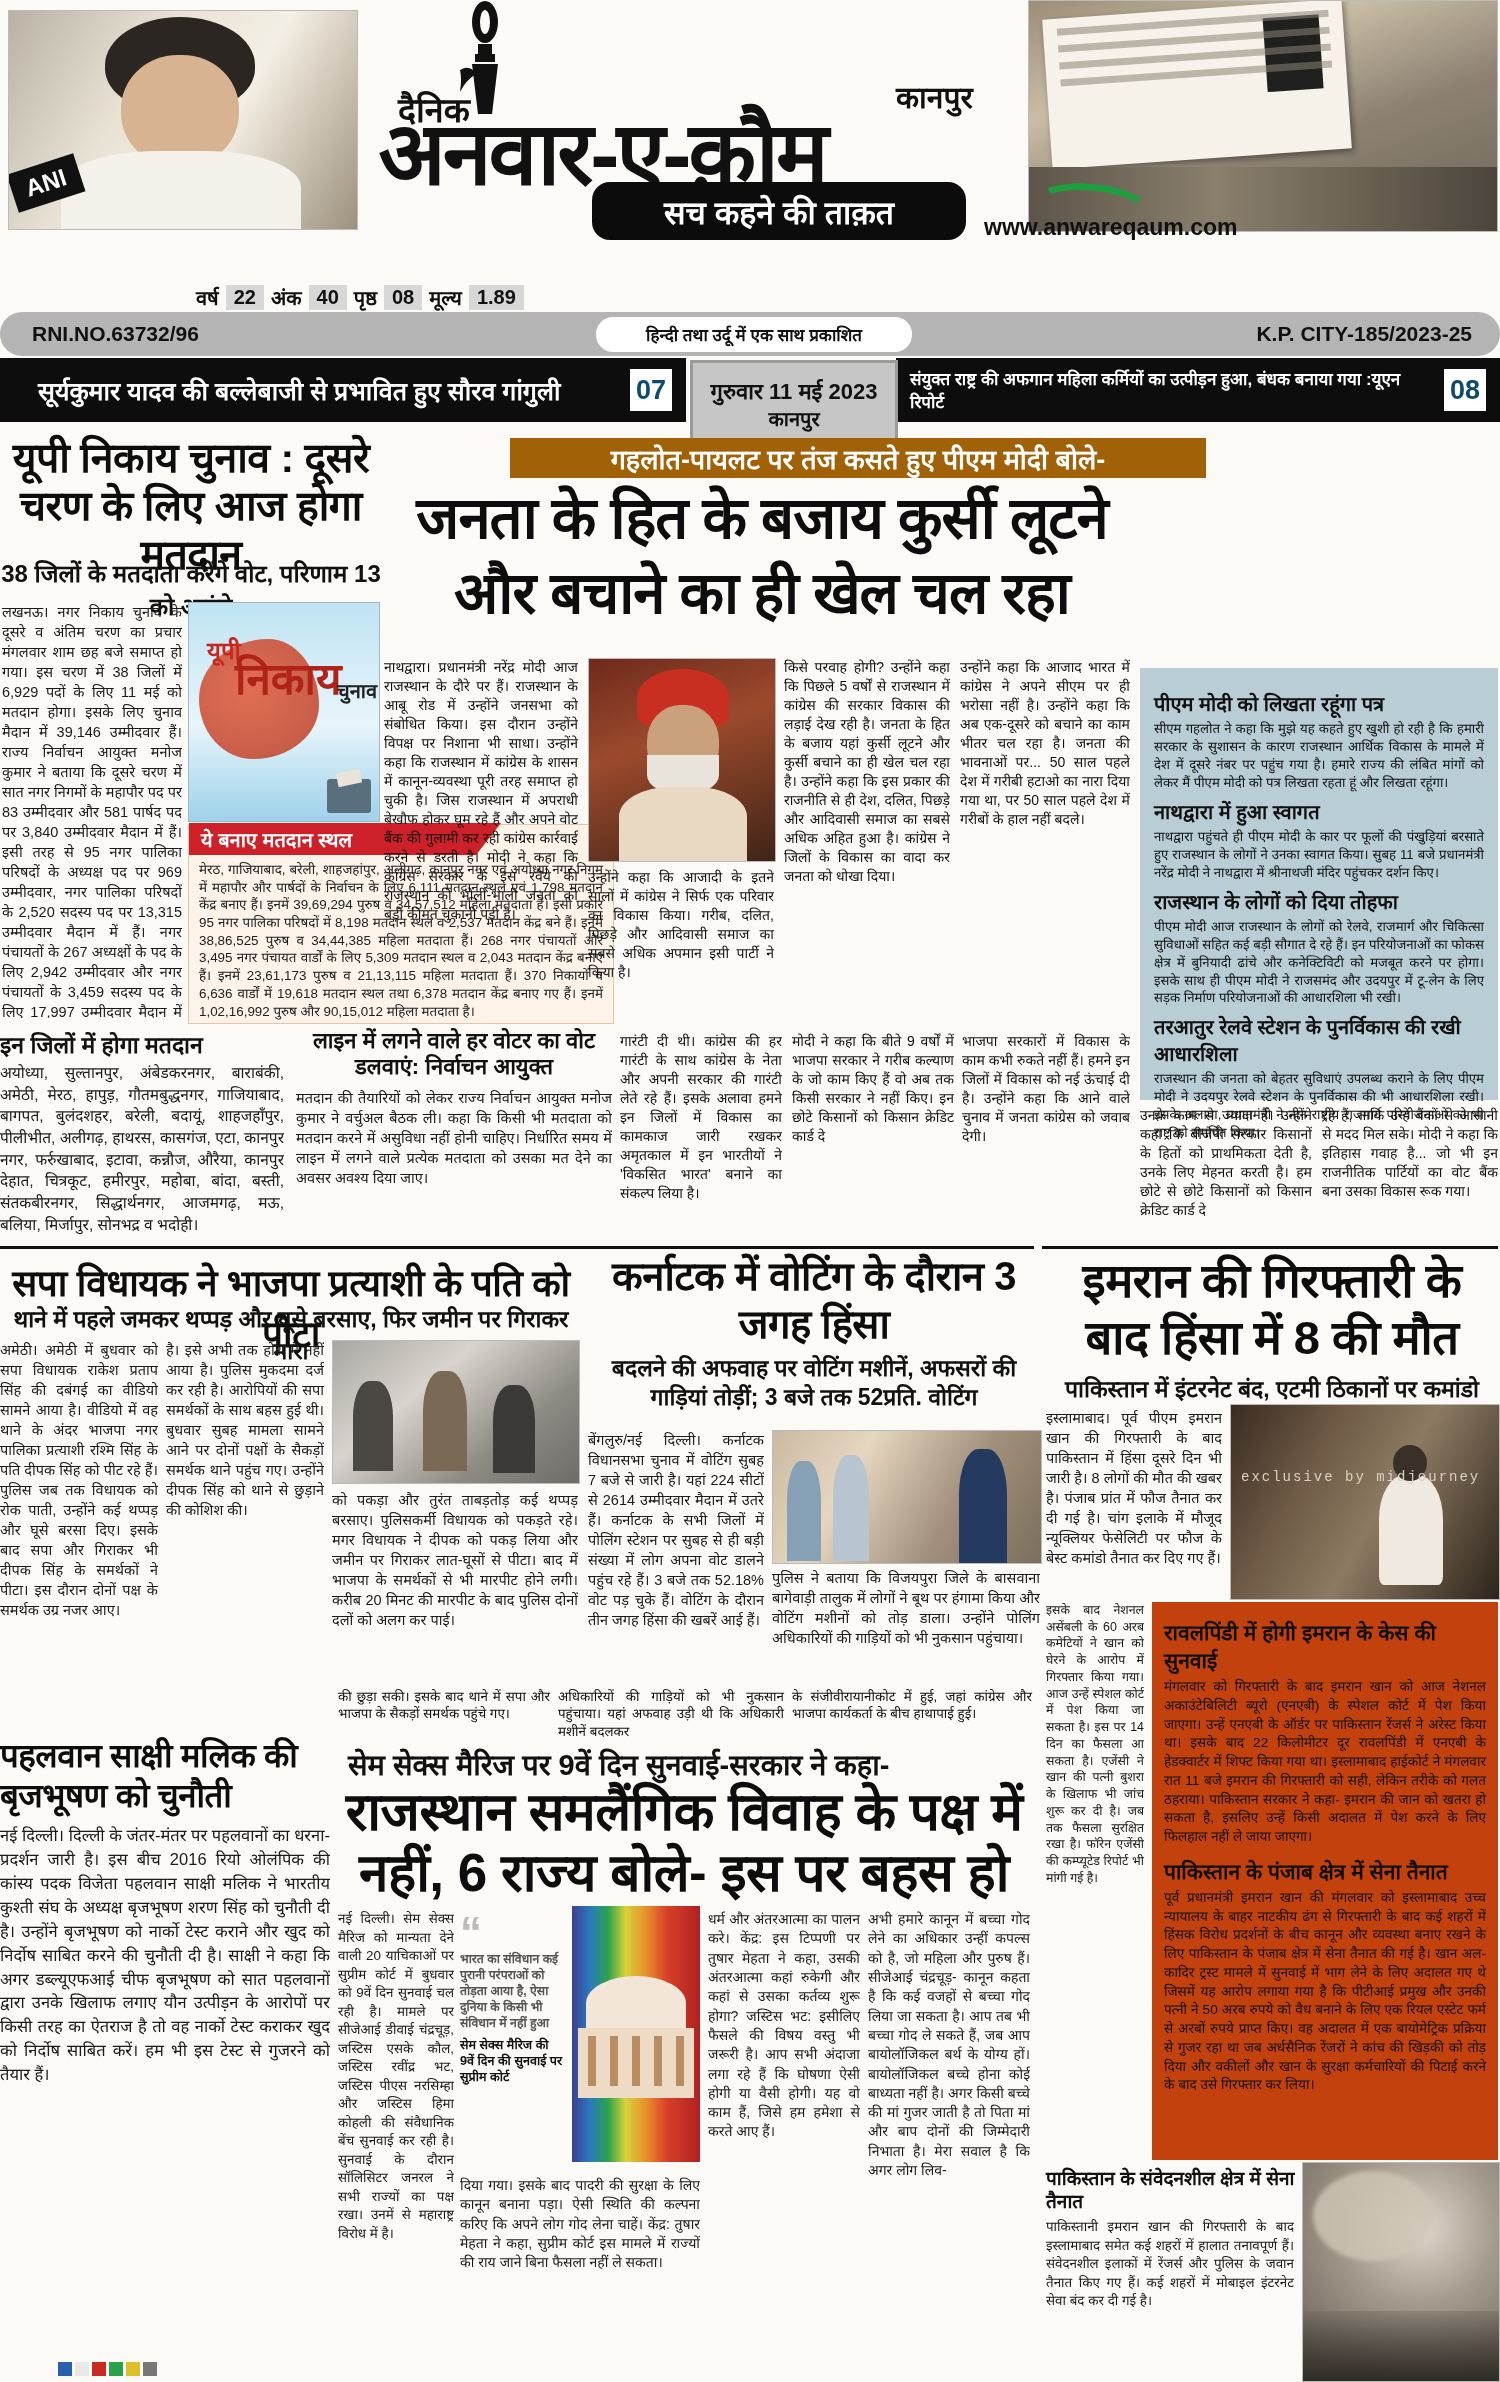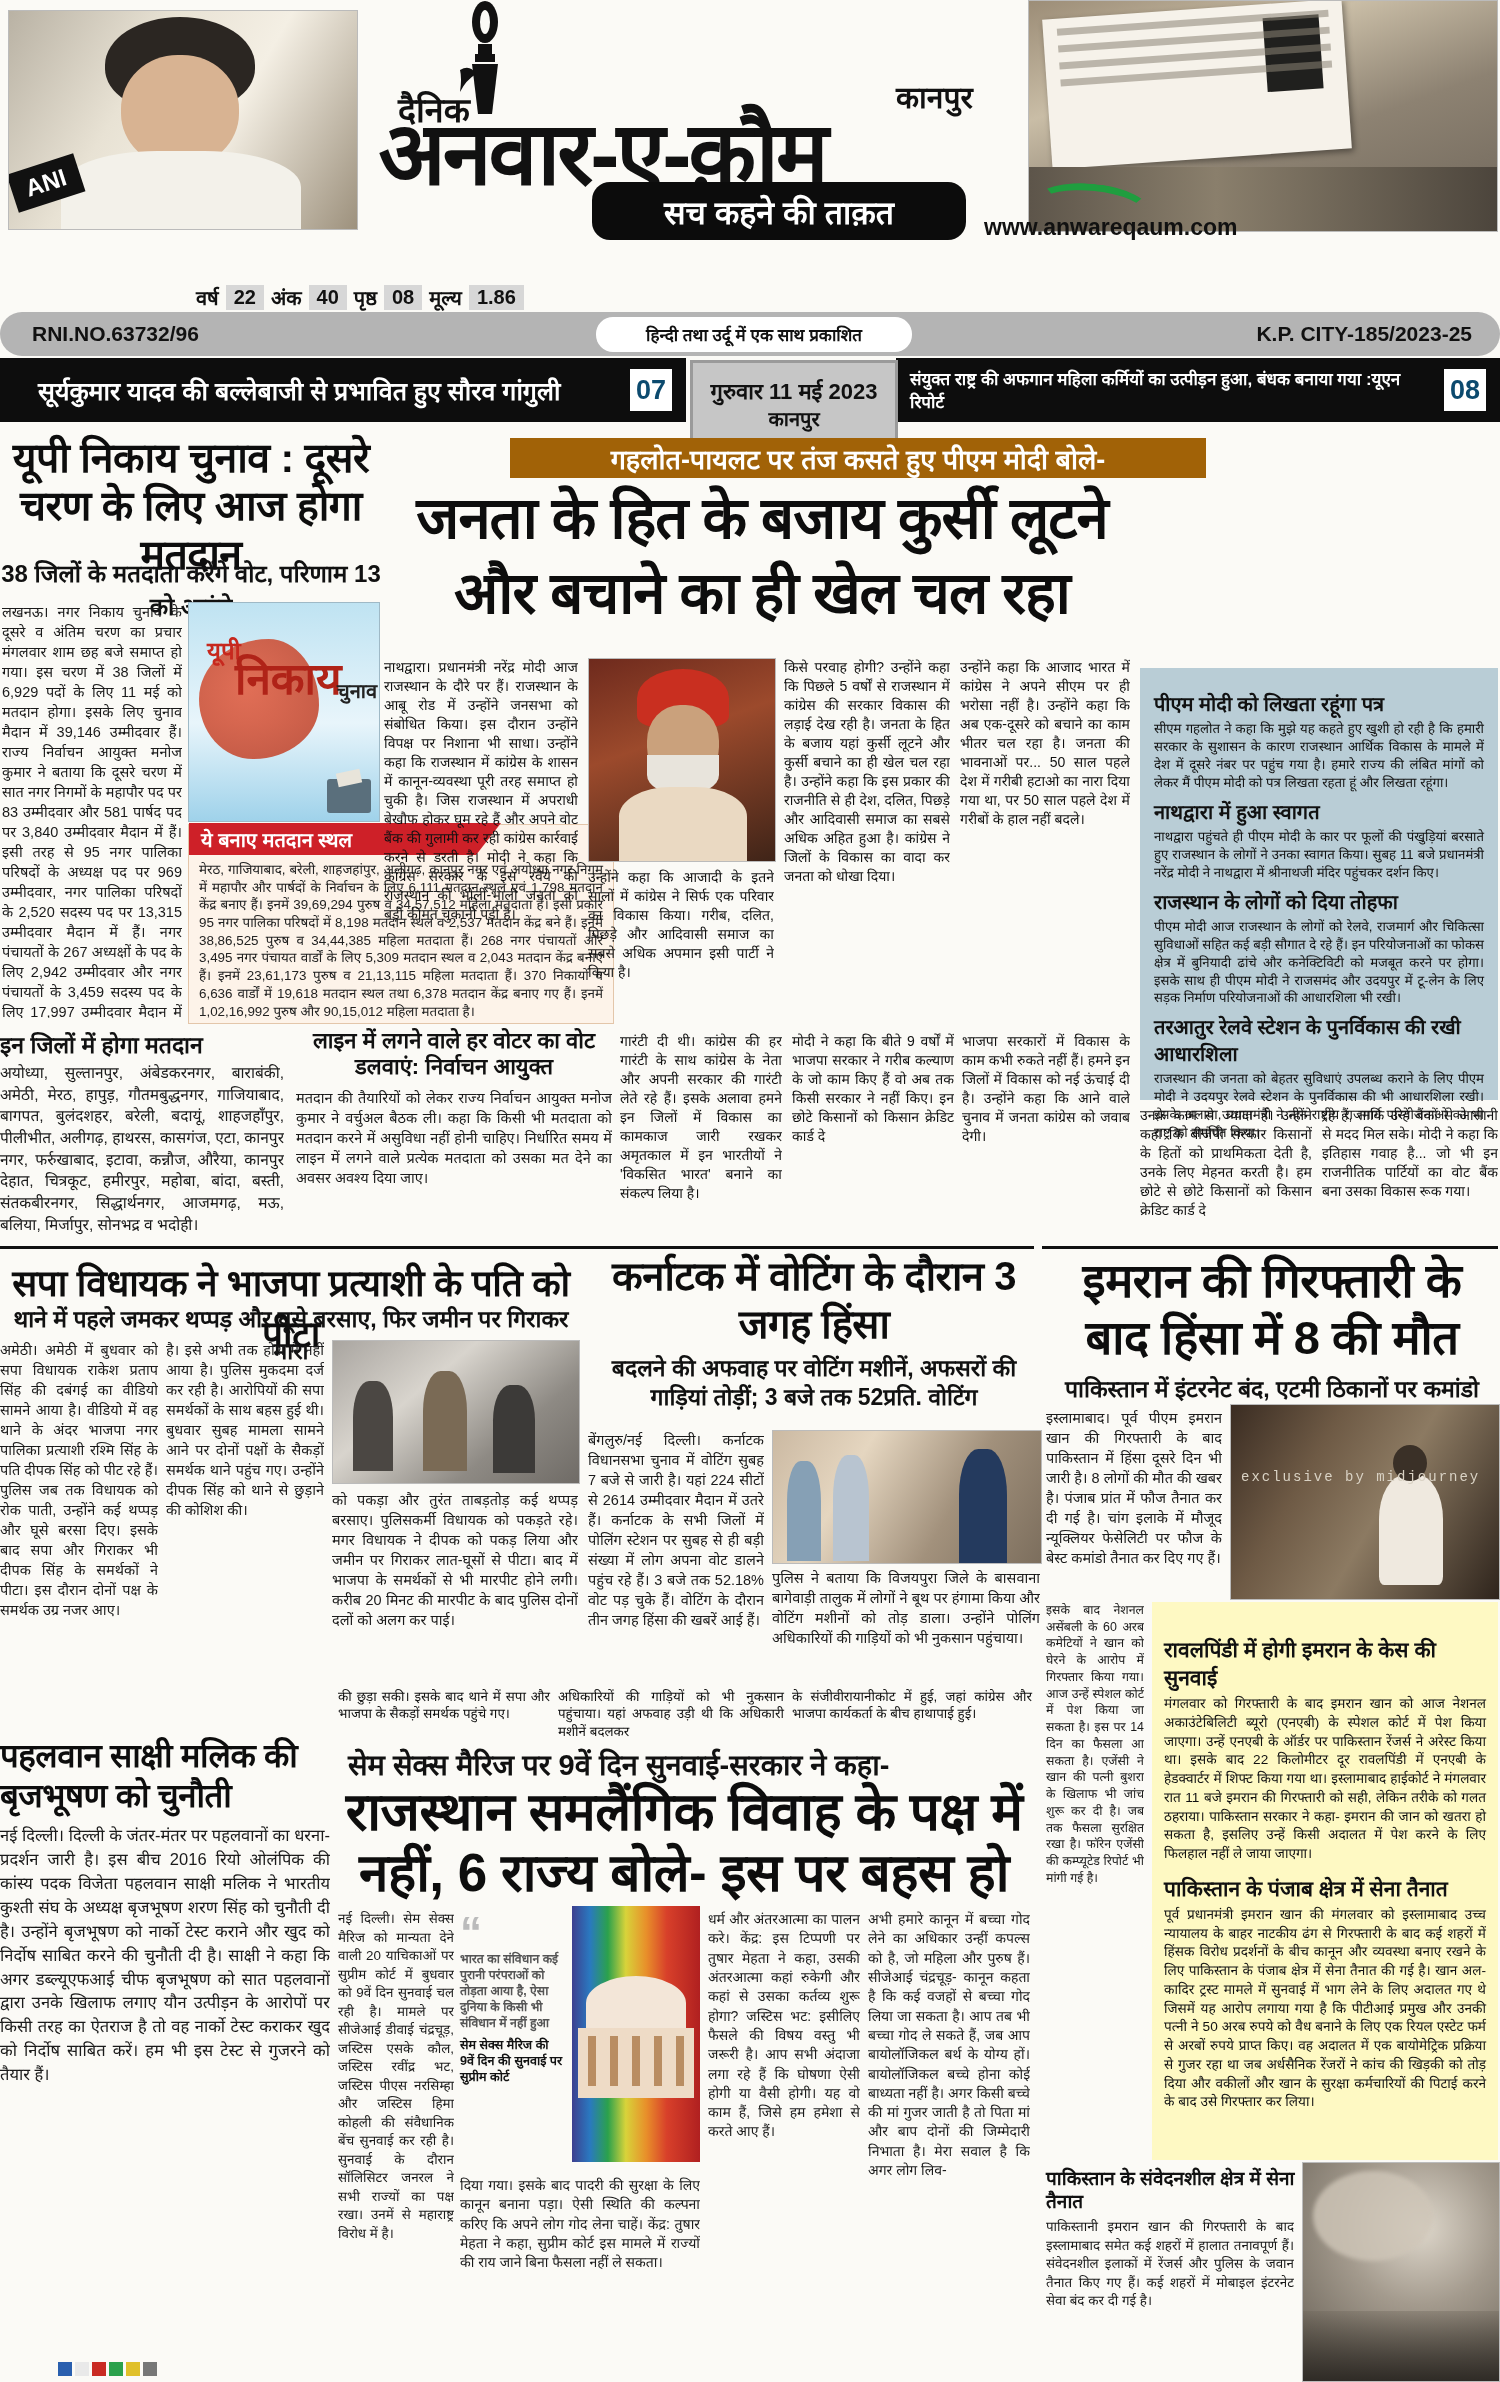--- a/index.html
+++ b/index.html
@@ -126,21 +126,21 @@
   
   #imr-hl{left:1046px;top:1252px;width:452px;font-size:47px;line-height:1.22;}
   #imr-sub{left:1046px;top:1372px;width:452px;font-size:23px;font-weight:800;}
   #imr-col1{left:1046px;top:1408px;width:176px;height:190px;}
   #imr-photo{left:1230px;top:1404px;width:268px;height:194px;background:
      linear-gradient(120deg,#3a2c22 0%,#6e5a45 30%,#8c7a62 55%,#2e241c 100%);}
   #imr-photo .wm{position:absolute;left:10px;top:64px;width:250px;color:#d9d2c4;font-family:"Liberation Mono","DejaVu Sans Mono",monospace;
      font-size:14px;letter-spacing:2px;}
   #imr-photo .man{position:absolute;right:56px;top:70px;width:64px;height:110px;border-radius:40% 40% 8% 8%;background:#efe9df;}
   #imr-photo .head{position:absolute;right:72px;top:40px;width:34px;height:36px;border-radius:50%;background:#3a3027;}
-  #imr-peach{left:1152px;top:1602px;width:346px;height:558px;background:#fef9c3;box-sizing:border-box;padding:29px 12px;}
+  #imr-peach{left:1152px;top:1602px;width:346px;height:558px;background:#c2410c;box-sizing:border-box;padding:12px 12px;}
   #imr-peach h4{margin:4px 0 4px 0;font-size:21px;font-weight:900;}
   #imr-peach p{margin:0 0 10px 0;font-size:13.6px;line-height:1.38;text-align:justify;}
   #imr-col2{left:1046px;top:1602px;width:98px;height:556px;font-size:12.4px;line-height:1.35;}
   #imr-sub2{left:1046px;top:2168px;width:250px;font-size:19px;font-weight:900;line-height:1.2;}
   #imr-col3{left:1046px;top:2218px;width:248px;height:160px;font-size:13.4px;}
   #protest-photo{left:1302px;top:2162px;width:196px;height:218px;background:
      radial-gradient(circle at 60% 30%,#ded7cb 0%,#a39a8d 40%,#5f584e 100%);}
   #protest-photo .smoke{position:absolute;left:10px;top:8px;width:120px;height:90px;border-radius:50%;background:#cfc6b8;filter:blur(2px);opacity:.8;}
   #protest-photo .crowd{position:absolute;left:0;bottom:0;width:100%;height:70px;background:linear-gradient(0deg,#2f2b26,#6b635759);}
 
@@ -209,21 +209,21 @@
   </div>
 
   <div id="meta-strip" class="abs">
     <span>वर्ष</span>
     <span class="chip">22</span>
     <span>अंक</span>
     <span class="chip">40</span>
     <span>पृष्ठ</span>
     <span class="chip">08</span>
     <span>मूल्य</span>
-    <span class="chip">1.86</span>
+    <span class="chip">1.89</span>
   </div>
 
   <div id="tagline" class="abs">सच कहने की ताक़त</div>
   <div id="swoosh" class="abs"></div>
   <div id="website" class="abs">www.anwareqaum.com</div>
 
   <div id="grayband" class="abs"></div>
   <div id="rni" class="abs">RNI.NO.63732/96</div>
   <div id="publishpill" class="abs">हिन्दी तथा उर्दू में एक साथ प्रकाशित</div>
   <div id="kp" class="abs">K.P. CITY-185/2023-25</div>

